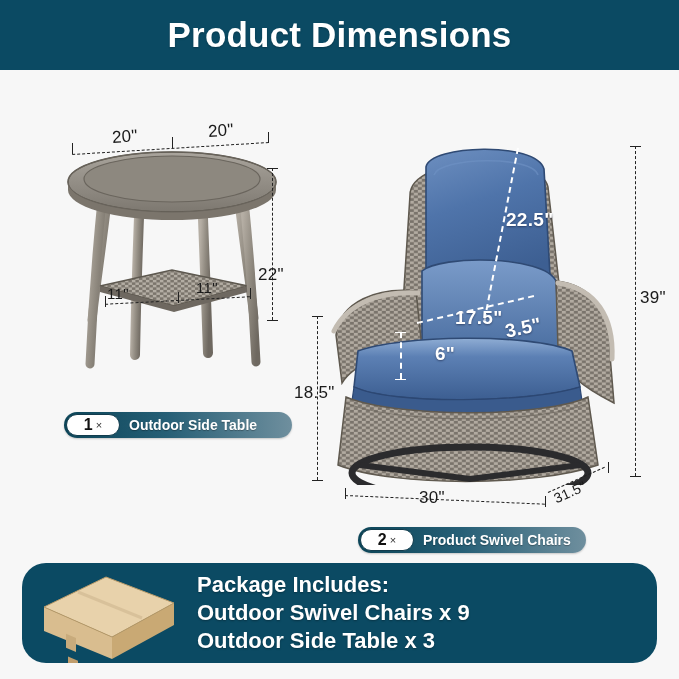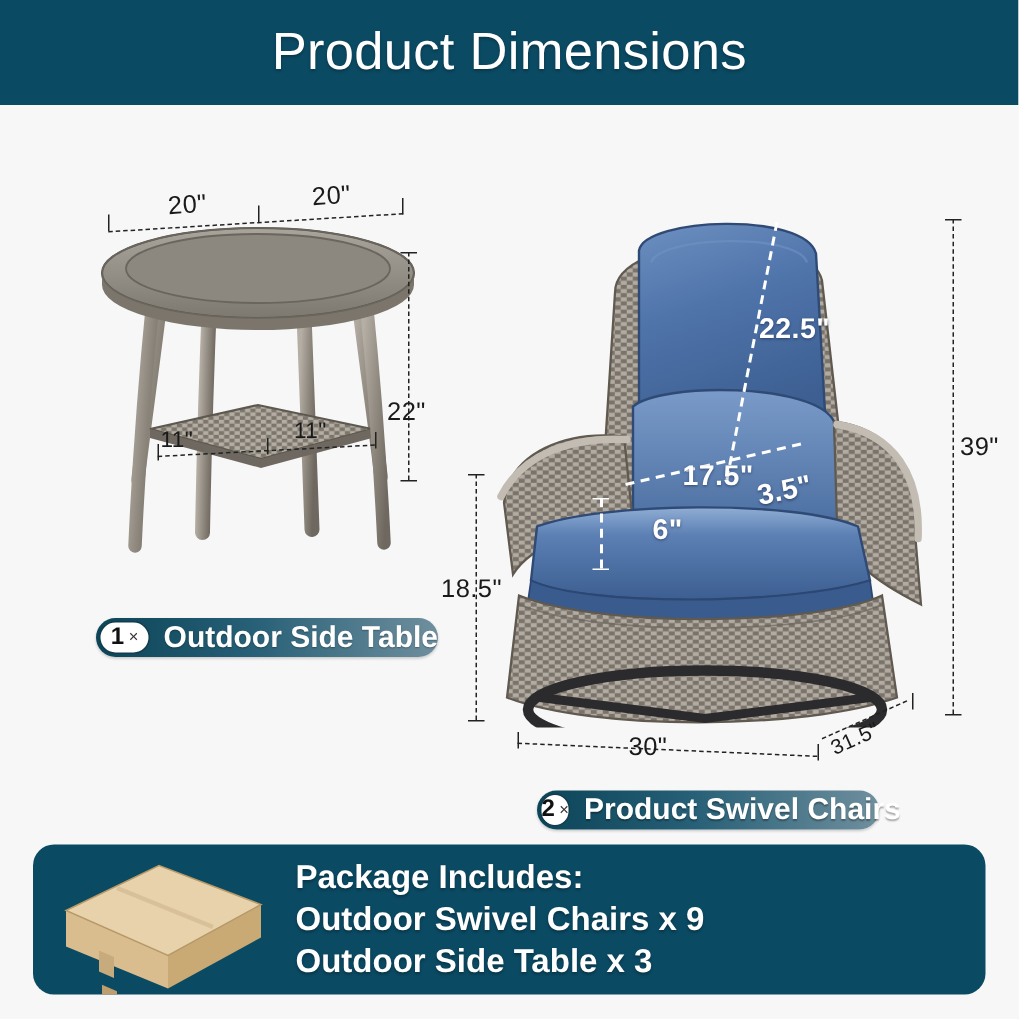--- a/index.html
+++ b/index.html
@@ -12,21 +12,21 @@
   }
   #page{position:absolute;inset:0;}
 
   
   .header{
     position:absolute;left:0;top:0;width:679px;height:70px;
     background:#0b4a63;
     display:flex;align-items:center;justify-content:center;
   }
   .header-title{
-    color:#ffffff;font-size:35px;font-weight:400;letter-spacing:.2px;
+    color:#ffffff;font-size:35px;font-weight:700;letter-spacing:.2px;
     text-shadow:0 1px 2px rgba(0,0,0,.25);
   }
 
   
   .dim-label{
     position:absolute;color:#1a1a1a;font-size:17px;font-weight:500;
     white-space:nowrap;letter-spacing:.3px;
   }
   .dim-label.white{
     color:#ffffff;text-shadow:0 1px 2px rgba(20,30,60,.55);font-weight:600;
@@ -53,28 +53,28 @@
   }
   .badge-count{
     width:54px;height:22px;margin-left:2px;border-radius:11px;
     background:#ffffff;border:1.6px solid #123c4d;
     display:flex;align-items:center;justify-content:center;gap:3px;
     box-sizing:border-box;
   }
   .badge-num{font-size:16px;font-weight:700;color:#111;line-height:1;}
   .badge-x{font-size:11px;color:#333;line-height:1;}
   .badge-text{
-    color:#fff;font-size:20px;font-weight:700;margin-left:9px;
+    color:#fff;font-size:14px;font-weight:700;margin-left:9px;
     white-space:nowrap;text-shadow:0 1px 1px rgba(0,0,0,.3);
   }
 
   
   .package{
     position:absolute;left:22px;top:563px;width:635px;height:100px;
-    background:#0b4a63;border-radius:14px;
+    background:#0b4a63;border-radius:24px;
     display:flex;align-items:center;
   }
   .pkg-box{width:175px;height:100px;position:relative;flex:none;}
   .pkg-lines{display:flex;flex-direction:column;justify-content:center;}
   .pkg-line{
     color:#ffffff;font-size:22px;font-weight:700;line-height:1.28;
     white-space:nowrap;text-shadow:0 1px 2px rgba(0,0,0,.3);
   }
 </style>
 </head>

